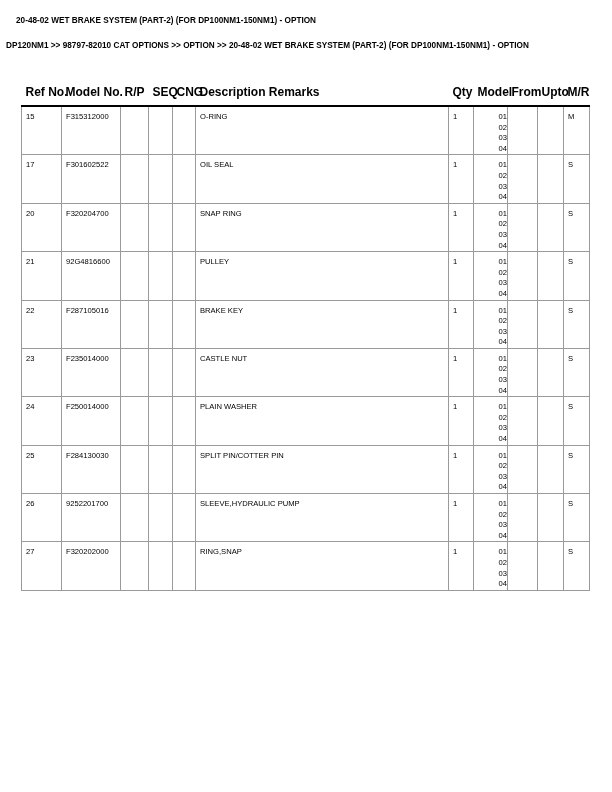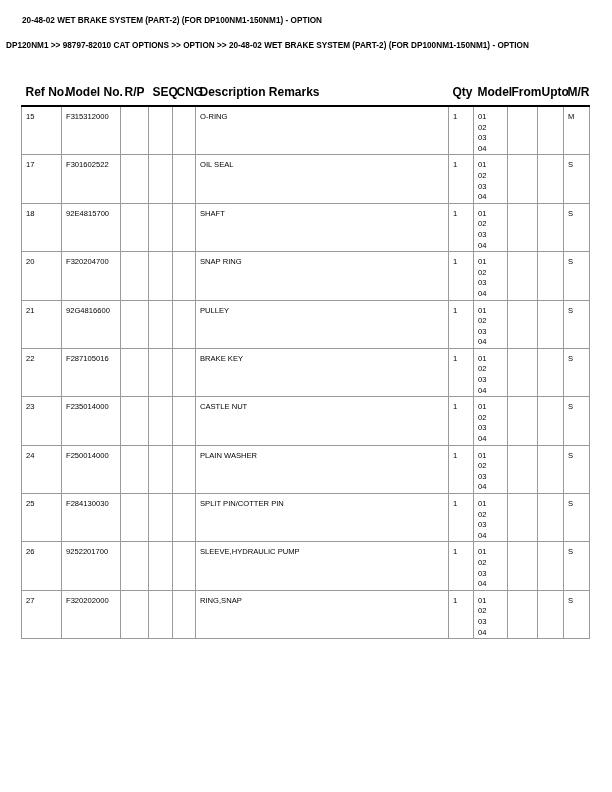--- a/index.html
+++ b/index.html
@@ -18,21 +18,21 @@
   .page {
     position: relative;
     width: 612px;
     height: 792px;
     box-sizing: border-box;
   }
 
   
   .doc-title {
     position: absolute;
-    left: 22px;
+    left: 16px;
     top: 15px;
     font-size: 8.2px;
     font-weight: bold;
     letter-spacing: 0.02px;
     white-space: nowrap;
     line-height: 11px;
   }
   .breadcrumb {
     position: absolute;
     left: 6px;
@@ -90,20 +90,21 @@
     overflow: hidden;
     white-space: nowrap;
   }
   .parts-table tbody tr:first-child td {
     border-top: none;
   }
   .parts-table tbody td.cell-empty { }
   .model-list span {
     display: block;
     line-height: 10.6px;
+    text-align: right;
   }
 </style>
 </head>
 <body>
 
 <div class="page">
 
   <div class="doc-title">20-48-02 WET BRAKE SYSTEM (PART-2) (FOR DP100NM1-150NM1) - OPTION</div>
 
   <div class="breadcrumb">DP120NM1 &gt;&gt; 98797-82010 CAT OPTIONS &gt;&gt; OPTION &gt;&gt; 20-48-02 WET BRAKE SYSTEM (PART-2) (FOR DP100NM1-150NM1) - OPTION</div>
@@ -168,38 +169,20 @@
             <span>01</span>
             <span>02</span>
             <span>03</span>
             <span>04</span>
           </td>
           <td class="cell-empty"></td>
           <td class="cell-empty"></td>
           <td>S</td>
         </tr>
         <tr>
-          <td>18</td>
-          <td>92E4815700</td>
-          <td class="cell-empty"></td>
-          <td class="cell-empty"></td>
-          <td class="cell-empty"></td>
-          <td>SHAFT</td>
-          <td>1</td>
-          <td class="model-list">
-            <span>01</span>
-            <span>02</span>
-            <span>03</span>
-            <span>04</span>
-          </td>
-          <td class="cell-empty"></td>
-          <td class="cell-empty"></td>
-          <td>S</td>
-        </tr>
-        <tr>
           <td>20</td>
           <td>F320204700</td>
           <td class="cell-empty"></td>
           <td class="cell-empty"></td>
           <td class="cell-empty"></td>
           <td>SNAP RING</td>
           <td>1</td>
           <td class="model-list">
             <span>01</span>
             <span>02</span>

